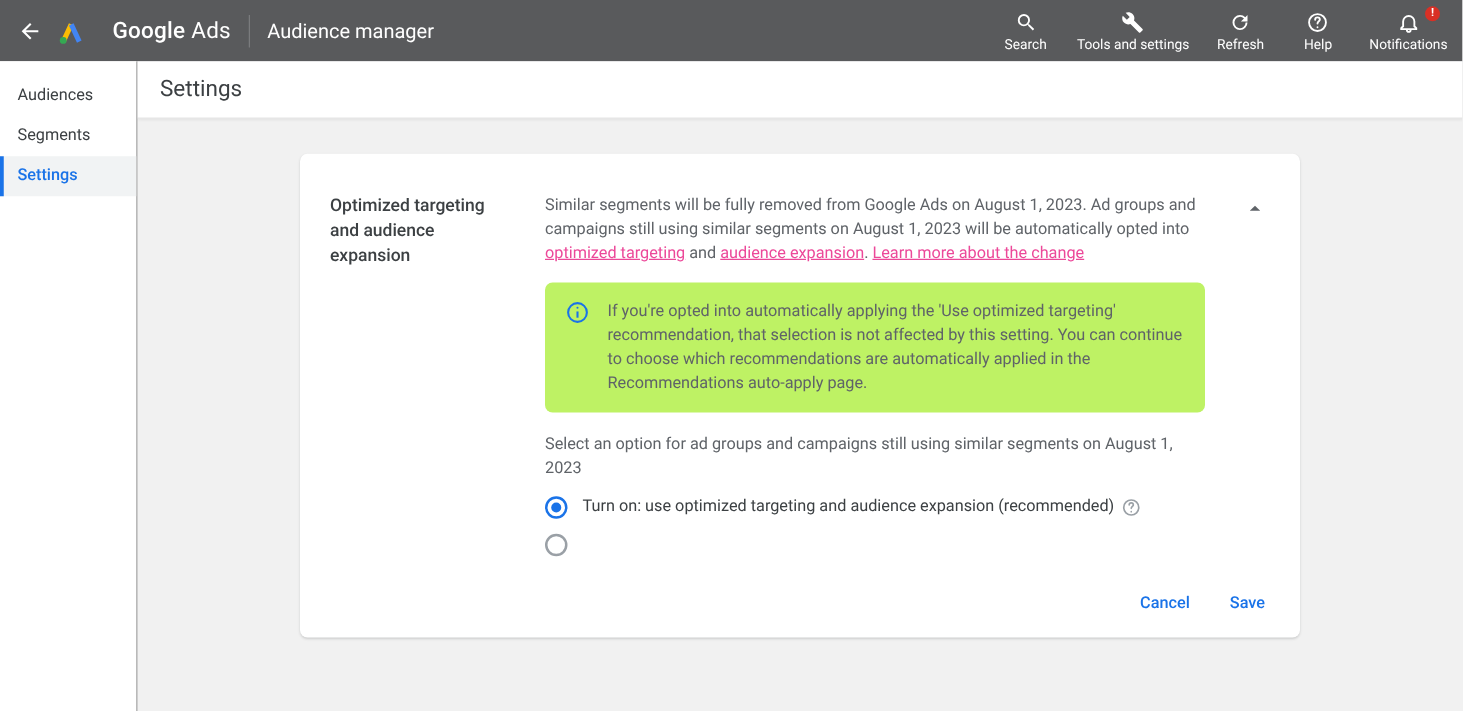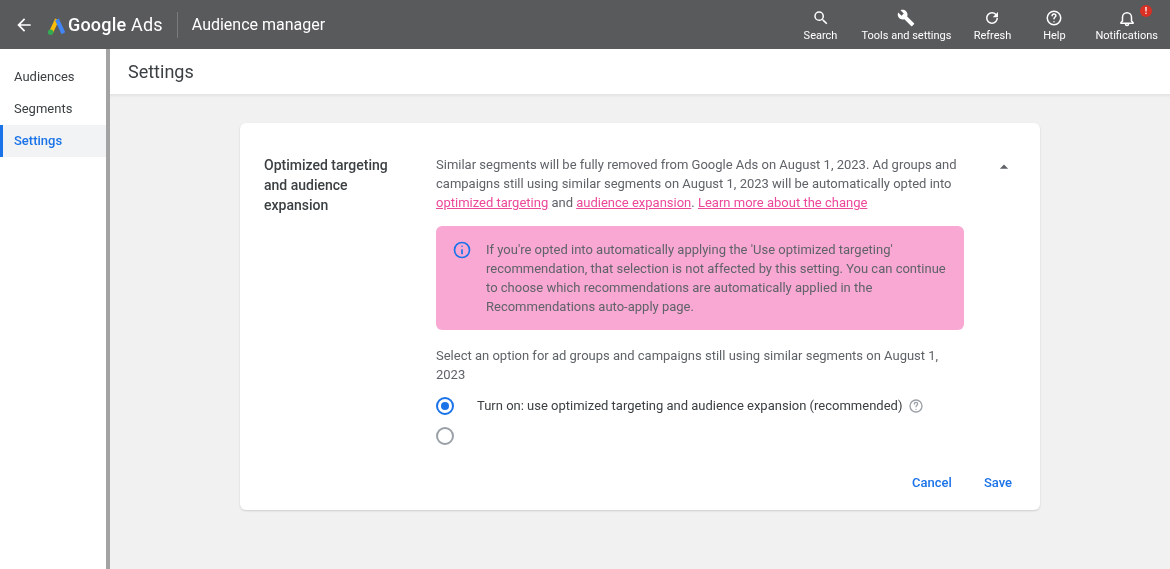--- a/index.html
+++ b/index.html
@@ -15,21 +15,21 @@
   
   .topbar {
     background: #595a5c;
     height: 49px;
     display: flex;
     align-items: center;
     padding: 0 12px;
     color: #fff;
   }
   .back-btn { width: 24px; height: 24px; cursor: pointer; display:flex; align-items:center; justify-content:center; margin-right:10px;}
-  .logo-wrap { display:flex; align-items:center; gap:0; }
+  .logo-wrap { display:flex; align-items:center; gap:22px; }
   .logo-mark {
     width:22px; height:22px;
     position:relative;
   }
   .ga-text { font-size:18px; font-weight:400; letter-spacing:.2px;}
   .ga-text b{ font-weight:500;}
   .vdiv { width:1px; height:26px; background:#7a7b7d; margin:0 14px;}
   .module-title { font-size:16px; font-weight:400;}
   .top-spacer{ flex:1;}
   .top-actions { display:flex; gap:20px; align-items:flex-start;}
@@ -38,21 +38,21 @@
   .top-action .lbl{ text-align:center; line-height:12px;}
   .badge-alert{
     position:absolute; top:-3px; right:6px;
     width:12px; height:12px; border-radius:50%;
     background:#d93025; display:flex; align-items:center; justify-content:center;
     font-size:9px; color:#fff; font-weight:700;
   }
   
   .shell{ display:flex; height: calc(569px - 49px); }
   .sidebar{
-    width:110px; background:#fff; border-right:4px solid #a3a3a3;
+    width:110px; background:#fff; border-right:1px solid #a3a3a3;
     padding-top:12px;
   }
   .side-item{
     padding:8px 14px; font-size:13px; color:#3c4043; cursor:pointer; line-height:16px;
   }
   .side-item.active{
     color:#1a73e8; font-weight:500; background:#f1f3f4; border-left:3px solid #1a73e8; padding-left:11px;
   }
   .main{
     flex:1; overflow:auto;
@@ -71,27 +71,27 @@
     padding:32px 24px 14px 24px;
   }
   .card-head{ display:flex; gap:22px; align-items:flex-start;}
   .section-title{
     font-size:14px; font-weight:500; color:#3c4043; width:150px; line-height:20px;
   }
   .section-body{ flex:1; font-size:13px; color:#5f6368; line-height:19px; position:relative;}
   .chev{ width:24px; height:24px; cursor:pointer; color:#5f6368; display:flex; align-items:center; justify-content:center; margin-left:6px;}
   a.link{ color:#ec4899; text-decoration:underline; cursor:pointer;}
   .info-box{
-    background:#f9a8d4; border-radius:6px;
+    background:#bef264; border-radius:6px;
     margin-top:14px; padding:14px 16px; display:flex; gap:14px; align-items:flex-start;
   }
   .info-icon{ color:#1a73e8; flex:0 0 20px;}
   .select-text{ margin-top:16px;}
   .options{ margin-top:12px; display:flex; flex-direction:column; gap:12px;}
-  .opt{ display:flex; align-items:center; gap:23px; cursor:pointer;}
+  .opt{ display:flex; align-items:center; gap:12px; cursor:pointer;}
   .radio{
     width:18px; height:18px; border-radius:50%; border:2px solid #9aa0a6; position:relative; flex:0 0 18px;
   }
   .opt.selected .radio{ border-color:#1a73e8;}
   .opt.selected .radio::after{
     content:""; position:absolute; inset:3px; border-radius:50%; background:#1a73e8;
   }
   .opt-label{ font-size:13px; color:#3c4043; display:flex; align-items:center; gap:6px;}
   .help-circ{ width:16px;height:16px; color:#9aa0a6; cursor:pointer;}
   .actions{

